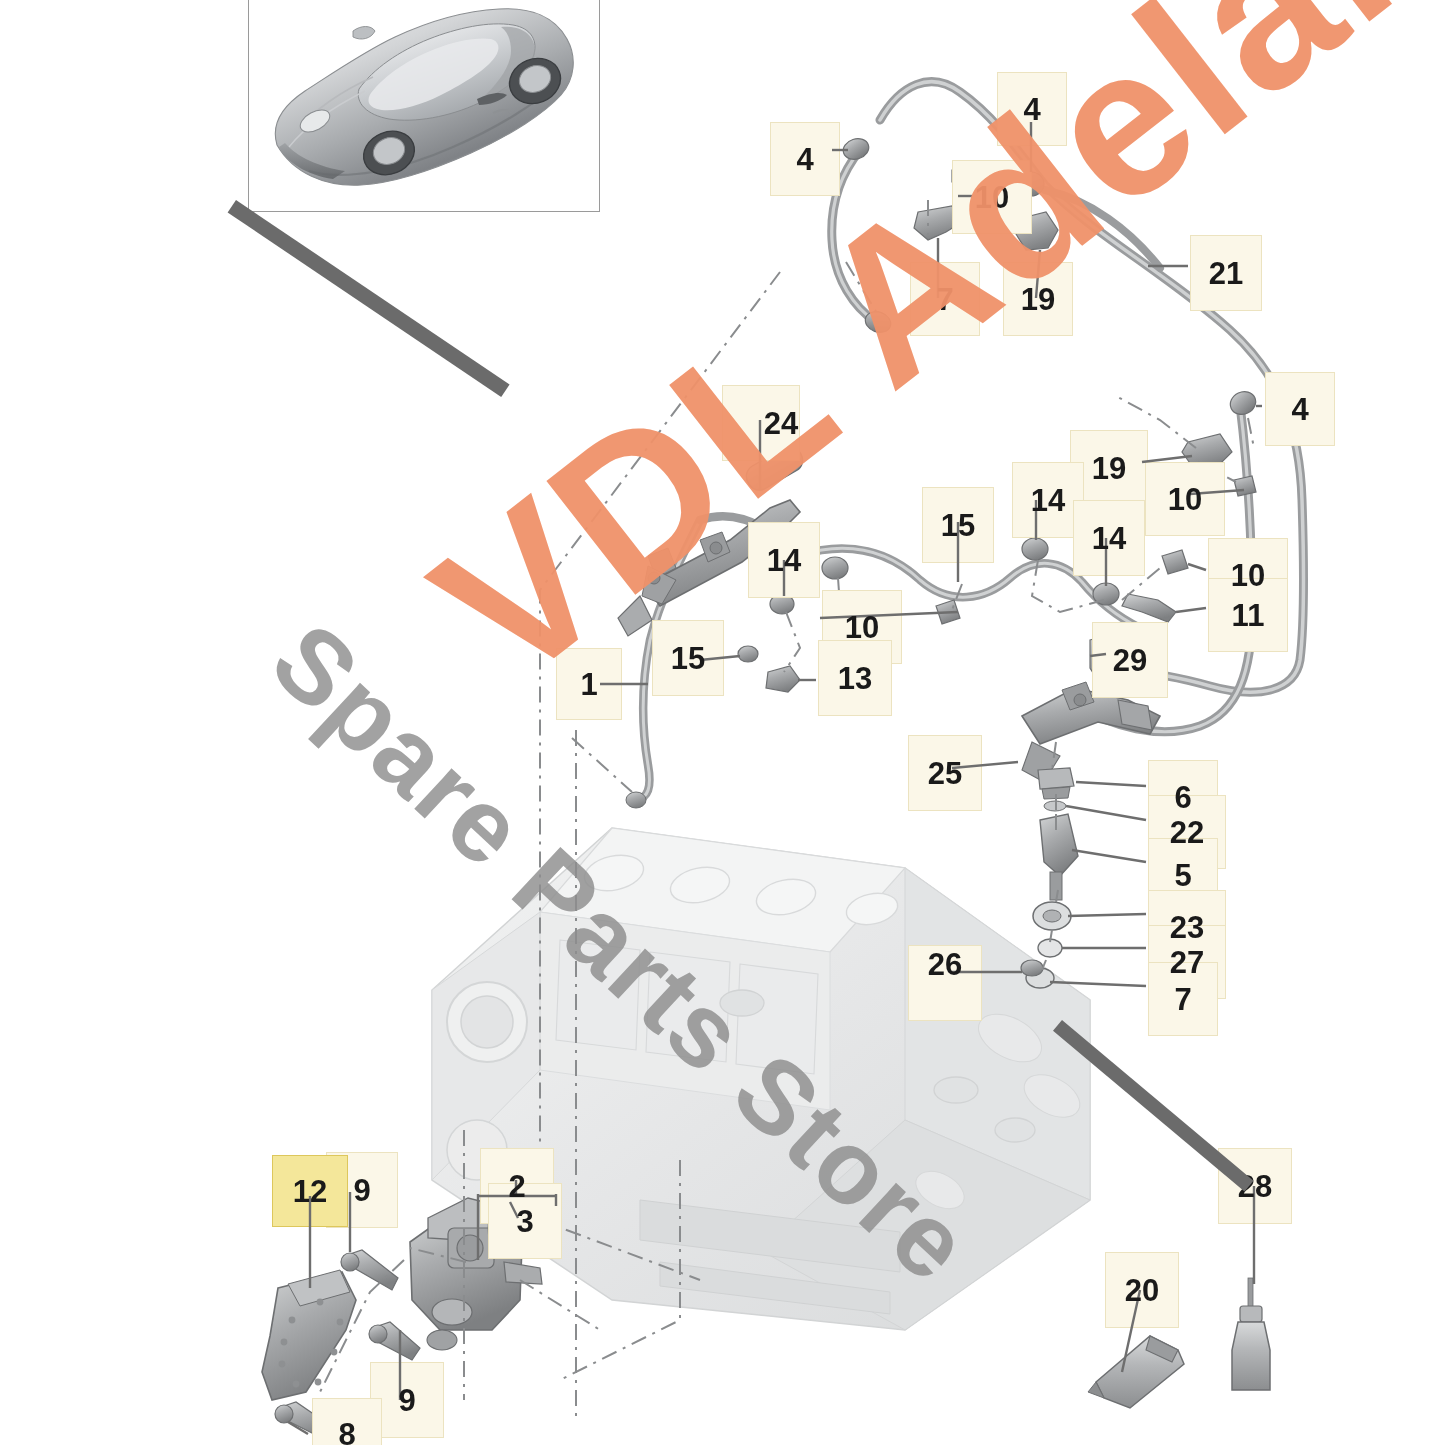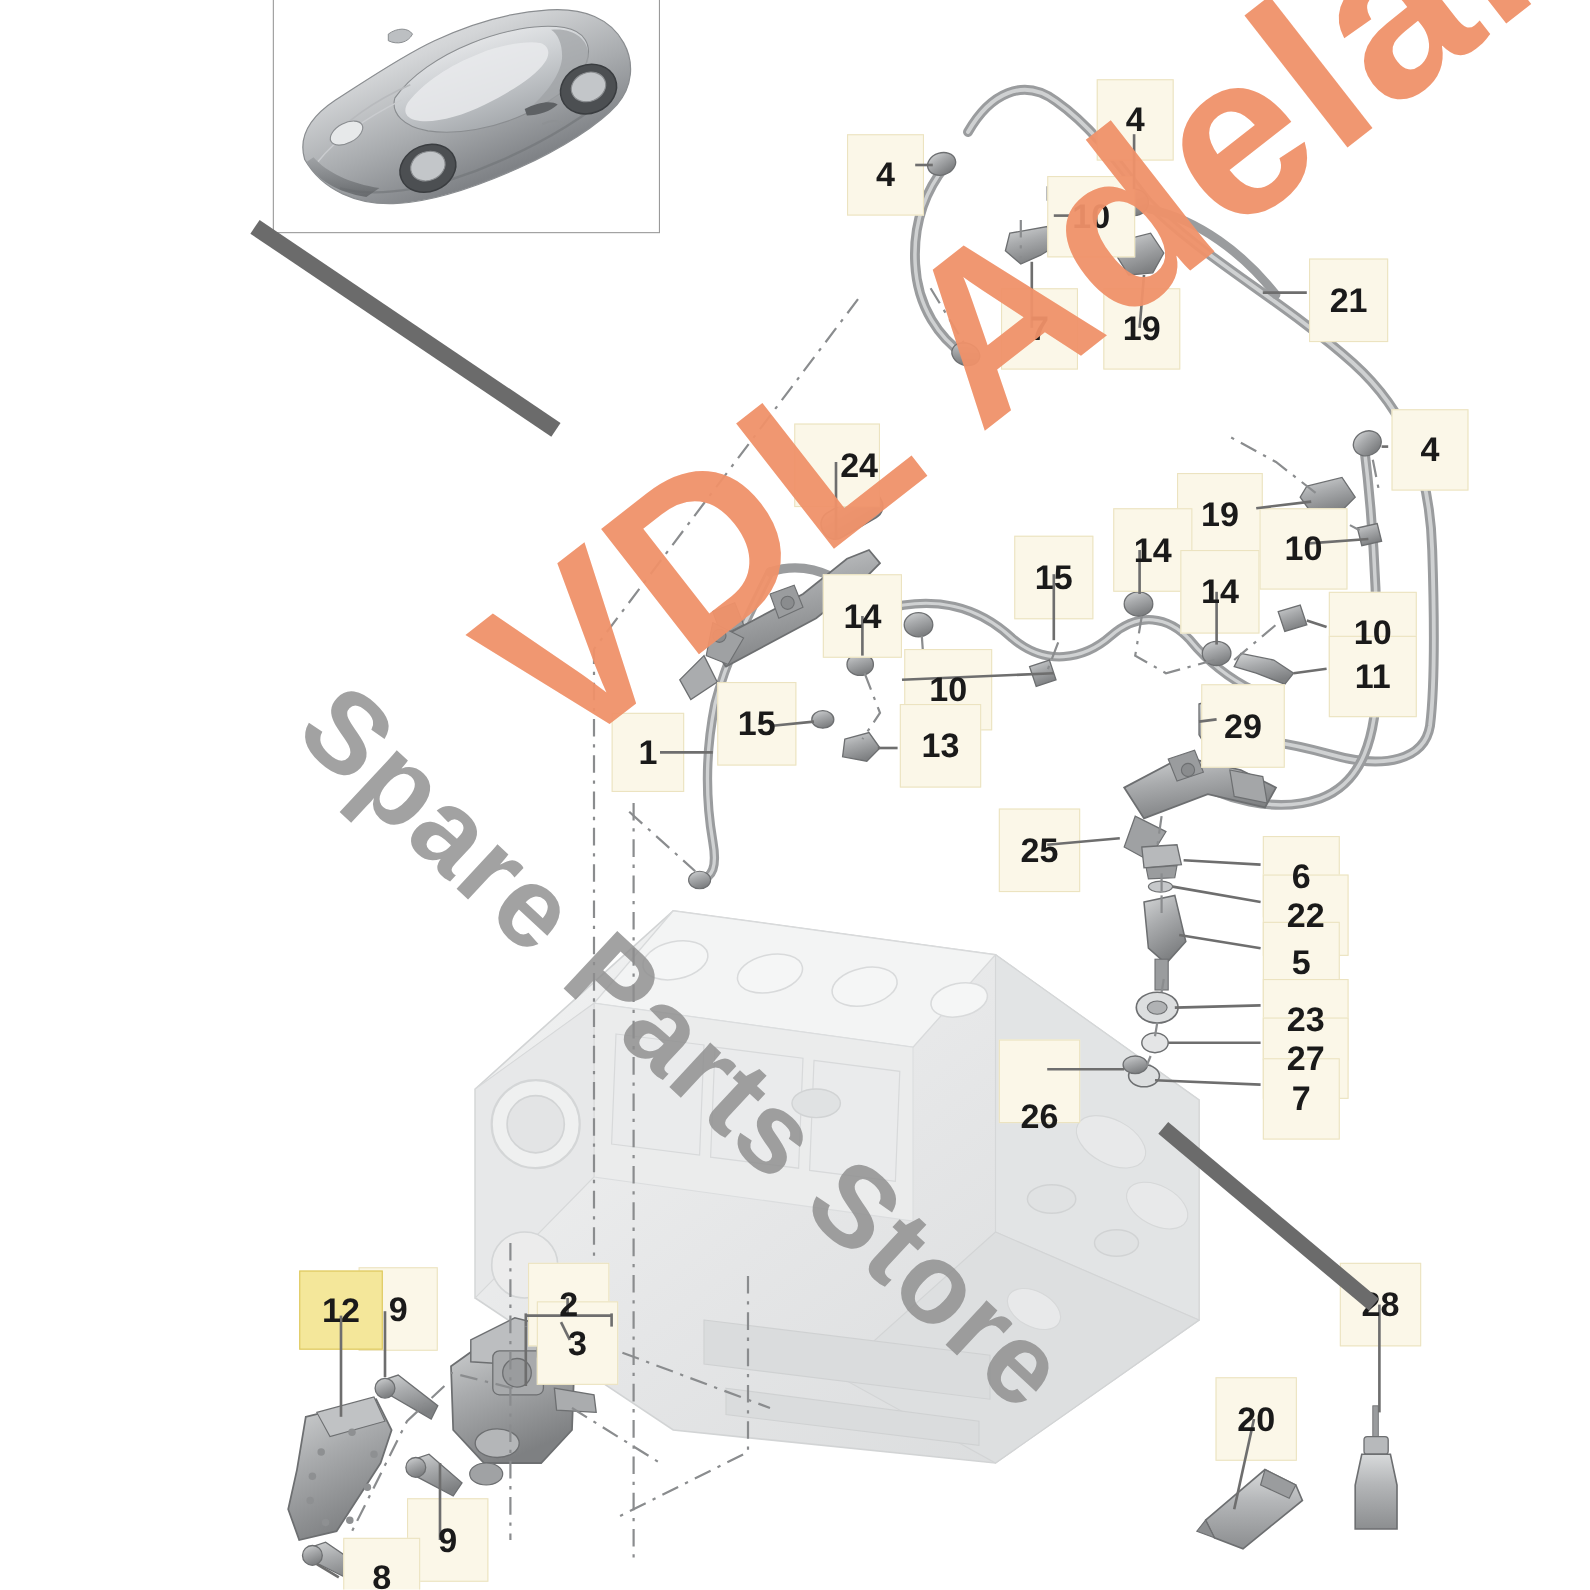--- a/index.html
+++ b/index.html
@@ -456,21 +456,21 @@
       <div class="numtxt" style="left: 1183px; top: 797px; transform: translate(-50%, -50%);">6</div>
       <div class="lbl" style="left: 1148px; top: 795px; width: 78px; height: 74px;"></div>
       <div class="numtxt" style="left: 1187px; top: 832px; transform: translate(-50%, -50%);">22</div>
       <div class="lbl" style="left: 1148px; top: 838px; width: 70px; height: 74px;"></div>
       <div class="numtxt" style="left: 1183px; top: 875px; transform: translate(-50%, -50%);">5</div>
       <div class="lbl" style="left: 1148px; top: 890px; width: 78px; height: 74px;"></div>
       <div class="numtxt" style="left: 1187px; top: 927px; transform: translate(-50%, -50%);">23</div>
       <div class="lbl" style="left: 1148px; top: 925px; width: 78px; height: 74px;"></div>
       <div class="numtxt" style="left: 1187px; top: 962px; transform: translate(-50%, -50%);">27</div>
       <div class="lbl" style="left: 908px; top: 945px; width: 74px; height: 76px;"></div>
-      <div class="numtxt" style="left: 945px; top: 1015px; transform: translate(-50%, -50%);">26</div>
+      <div class="numtxt" style="left: 945px; top: 964px; transform: translate(-50%, -50%);">26</div>
       <div class="lbl" style="left: 1148px; top: 962px; width: 70px; height: 74px;"></div>
       <div class="numtxt" style="left: 1183px; top: 999px; transform: translate(-50%, -50%);">7</div>
       <div class="lbl" style="left: 1218px; top: 1148px; width: 74px; height: 76px;"></div>
       <div class="numtxt" style="left: 1255px; top: 1186px; transform: translate(-50%, -50%);">28</div>
       <div class="lbl" style="left: 1105px; top: 1252px; width: 74px; height: 76px;"></div>
       <div class="numtxt" style="left: 1142px; top: 1290px; transform: translate(-50%, -50%); text-align: right;">20</div>
       <div class="lbl" style="left: 480px; top: 1148px; width: 74px; height: 76px;"></div>
       <div class="numtxt" style="left: 517px; top: 1186px; transform: translate(-50%, -50%);">2</div>
       <div class="lbl" style="left: 488px; top: 1183px; width: 74px; height: 76px;"></div>
       <div class="numtxt" style="left: 525px; top: 1221px; transform: translate(-50%, -50%);">3</div>

